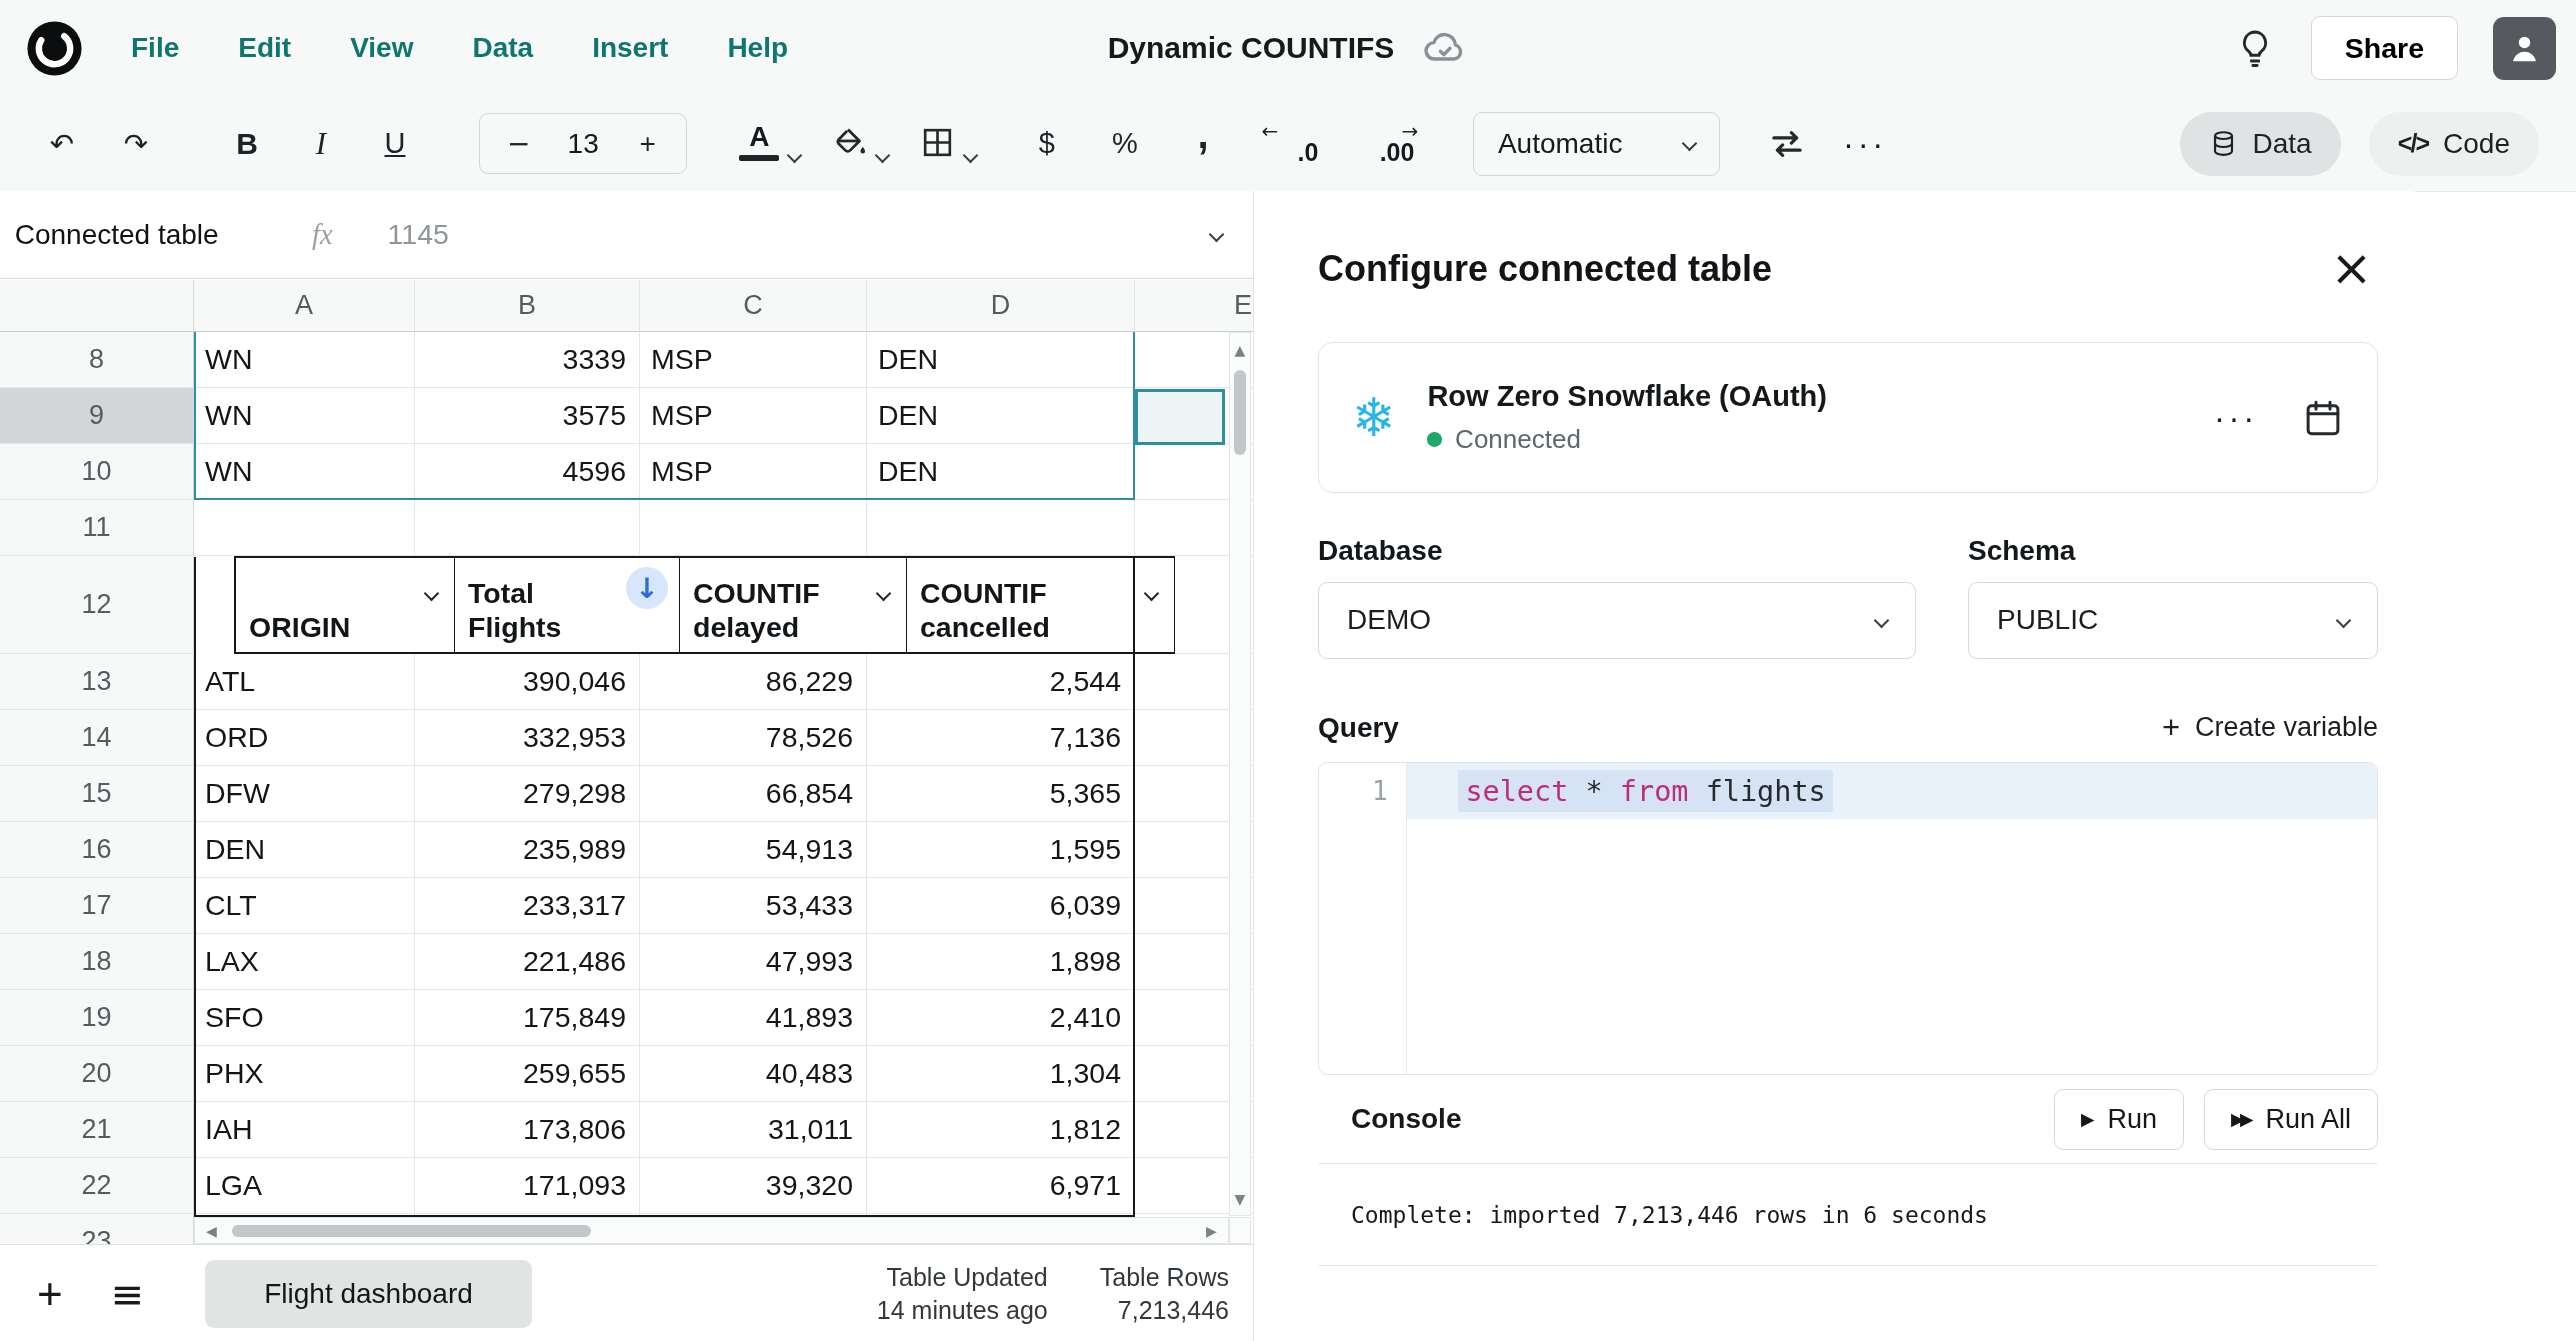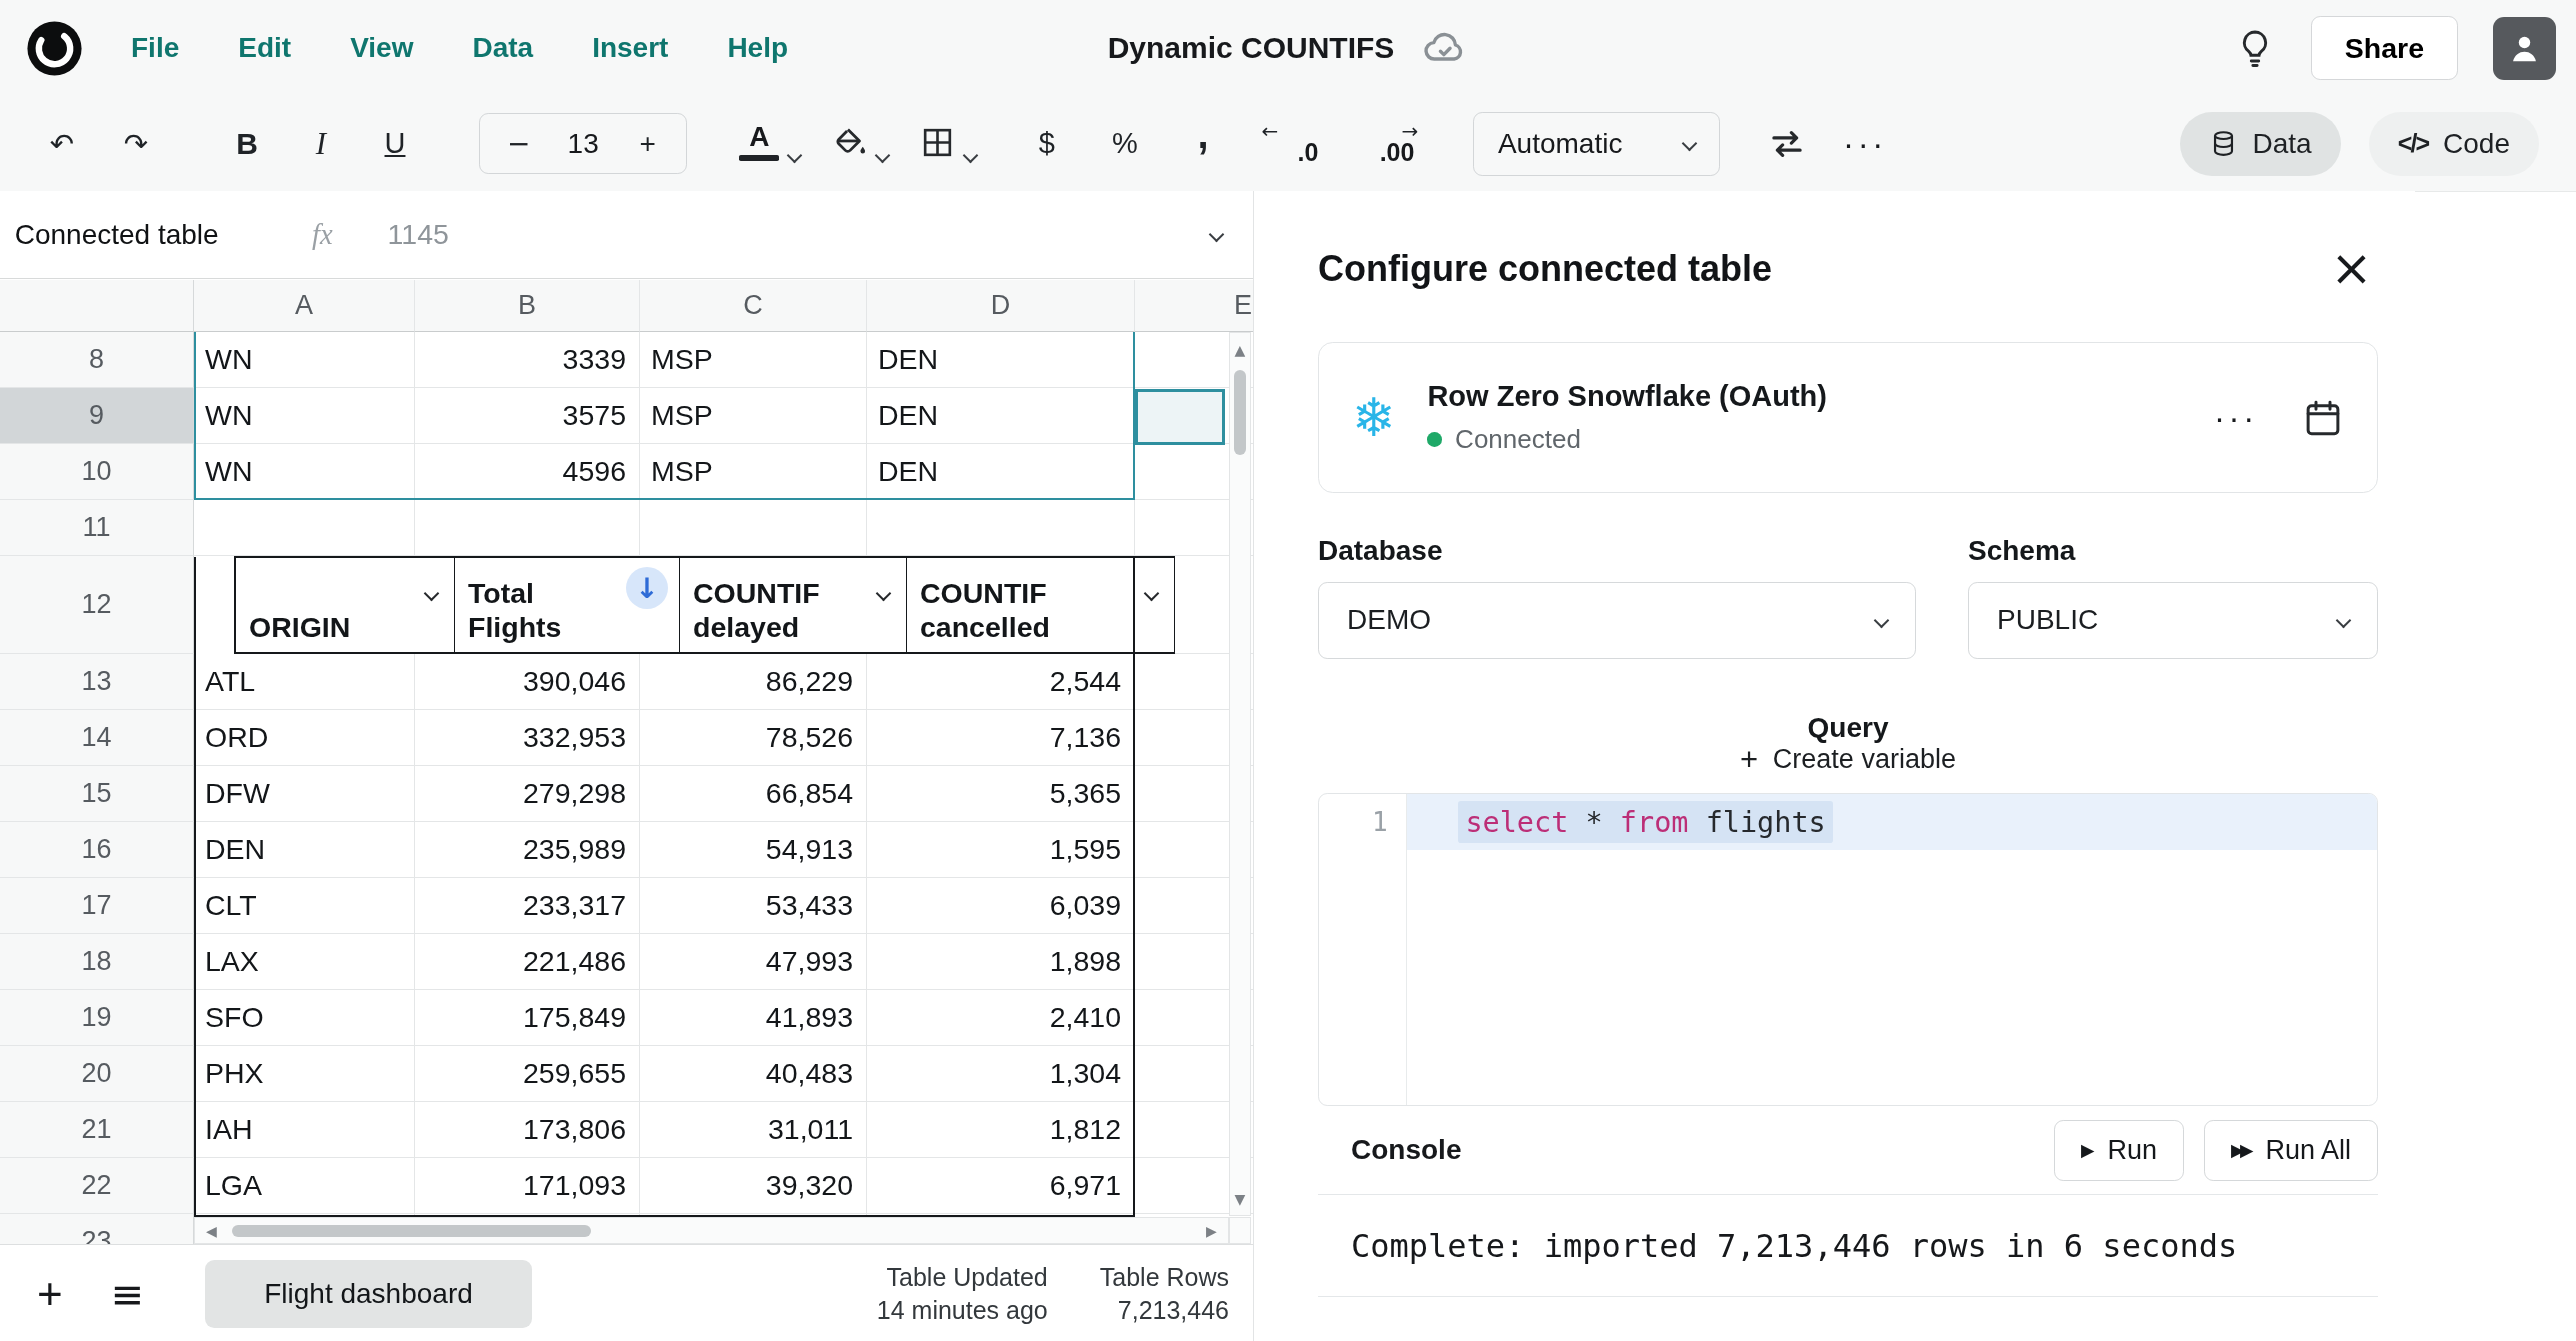--- a/index.html
+++ b/index.html
@@ -109,37 +109,37 @@
   .conn-info { margin-left:31px; }
   .conn-name { font-size:29px; font-weight:600; color:#15181b; }
   .conn-status { display:flex; align-items:center; gap:13px; margin-top:11px; font-size:26px; color:#60666b; }
   .dot { width:14.7px; height:14.7px; border-radius:50%; background:var(--green,#1fa968); }
   .conn-actions { margin-left:auto; display:flex; align-items:center; gap:44px; }
   .card-more { font-size:33px; letter-spacing:3.7px; color:#17191c; }
   .db-row { display:flex; gap:52px; margin-top:42px; }
   .field1 { width:598px; } .field2 { flex:1; }
   .f-label { font-size:28px; font-weight:600; color:#15181b; }
   .select { margin-top:14.7px; height:77px; border:1.8px solid #d6d9db; border-radius:9.2px; display:flex; align-items:center; justify-content:space-between; padding:0 28px; font-size:28px; color:#1b1e21; }
-  .query-row { margin-top:53px; display:flex; justify-content:space-between; align-items:center;flex-direction:column; }
+  .query-row { margin-top:53px; display:flex; justify-content:space-between; align-items:center; }
   .create-var { display:flex; align-items:center; gap:14.7px; font-size:27px; font-weight:500; color:#1c1f22; }
   .cv-plus { font-size:31px; font-weight:400; line-height:1; }
   .editor { margin-top:18.4px; border:1.8px solid #e2e5e7; border-radius:9.2px; height:313px; display:flex; overflow:hidden; background:#fff; }
   .ed-gutter { width:88px; border-right:0.9px solid #e8ebec; }
   .ed-lno { height:56px; display:flex; align-items:center; justify-content:flex-end; padding-right:18.4px; color:#9aa1a7; font-family:"DejaVu Sans Mono",monospace; font-size:26px; }
   .ed-content { flex:1; }
   .ed-line1 { height:56px; background:var(--linehl,#e9f1fb); display:flex; align-items:center; padding-left:11px; font-family:"DejaVu Sans Mono",monospace; font-size:28.5px; white-space:pre; }
   .code-sel { background:var(--sel,#d5e3f4); padding:4.6px 7.4px; border-radius:2.8px;margin-left:40px; }
   .kw { color:var(--keyword,#bc2e77); } .plain { color:#26292d; }
   .console-row { height:88px; display:flex; align-items:center; padding-left:33px; }
   .console-label { font-size:28px; font-weight:600; }
   .console-btns { margin-left:auto; display:flex; gap:20px; }
   .btn { border:1.8px solid #d5d8da; border-radius:9.2px; height:61px; padding:0 26px; display:flex; align-items:center; gap:13px; font-size:27px; background:#fff; color:#15181b; }
   .tri { font-size:17.5px; }
   .tri.dbl { letter-spacing:-4.6px; margin-right:3.7px; }
-  .result-row { border-top:0.9px solid #e4e7e9; border-bottom:0.9px solid #e4e7e9; height:103px; display:flex; align-items:center; padding-left:33px; font-family:"DejaVu Sans Mono",monospace; font-size:32px; color:#16181b; }
+  .result-row { border-top:0.9px solid #e4e7e9; border-bottom:0.9px solid #e4e7e9; height:103px; display:flex; align-items:center; padding-left:33px; font-family:"DejaVu Sans Mono",monospace; font-size:23px; color:#16181b; }
   svg { display:block; }
 </style>
 </head>
 <body>
 
 <div class="app">
 
   <header class="topbar">
     <svg class="logo" viewBox="0 0 24 24">
       <circle cx="12" cy="12" r="11.4" fill="#0c0d0e"></circle>

